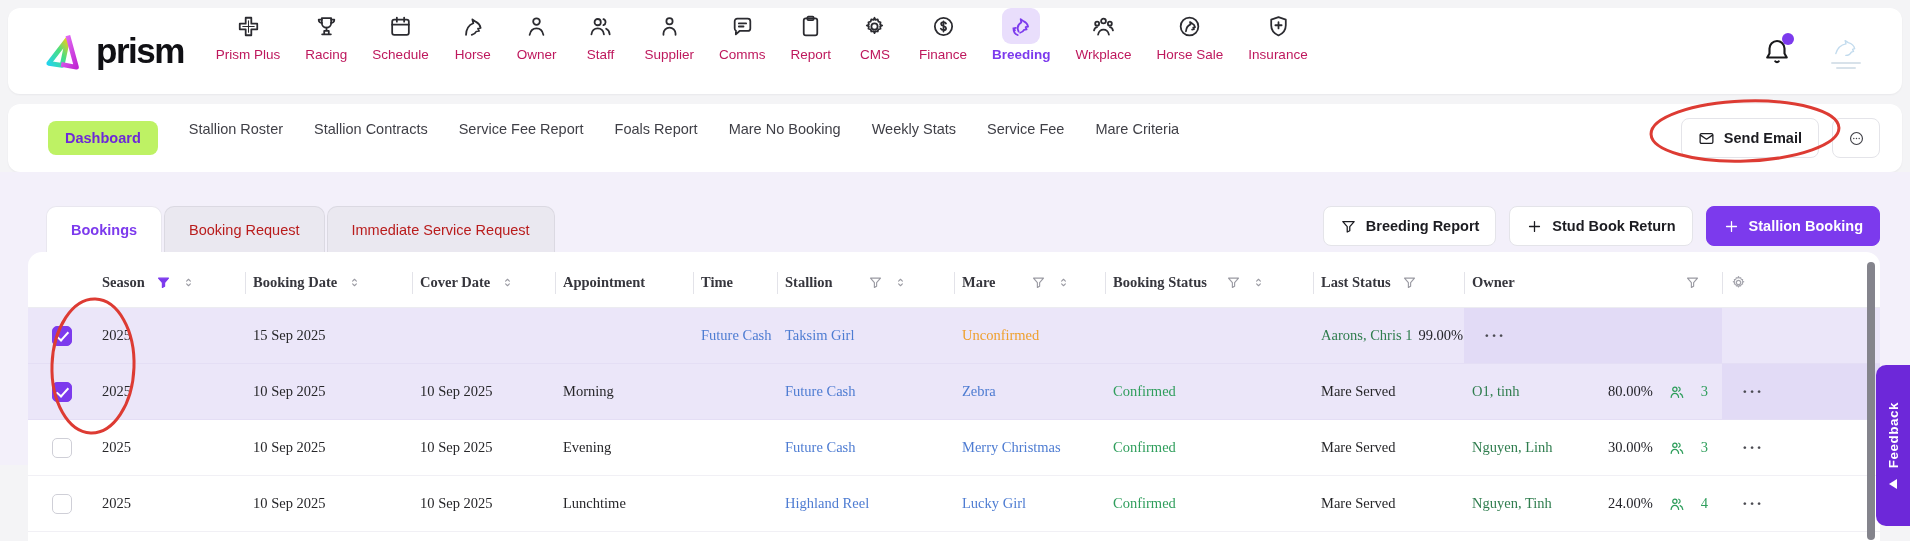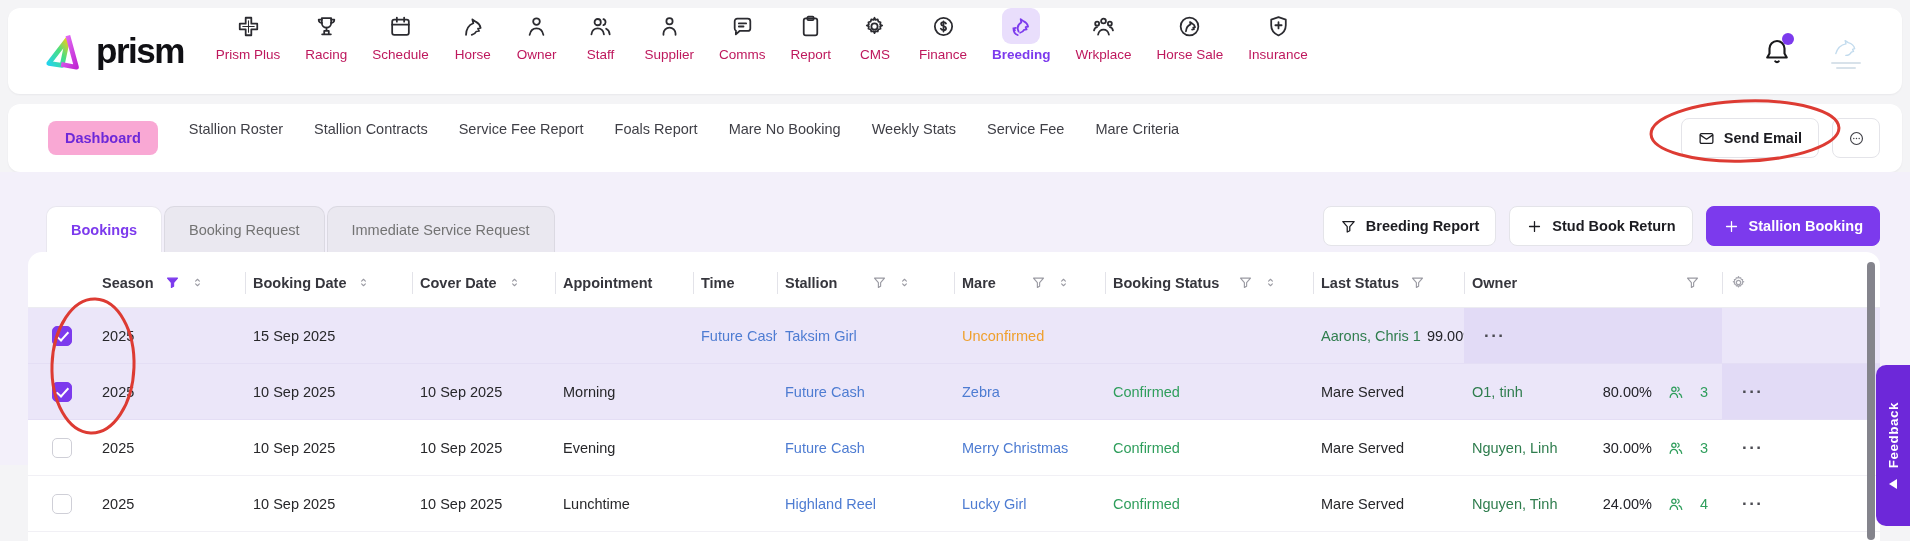--- a/index.html
+++ b/index.html
@@ -22,35 +22,35 @@
   .bell-wrap { position:relative; width:30px; height:30px; color:#18181b; cursor:pointer; }
   .bell-wrap svg { width:30px; height:30px; }
   .bell-dot { position:absolute; right:-2px; top:-3px; width:12px; height:12px; border-radius:50%; background:#7c3aed; }
   .org-logo { width:52px; height:52px; display:flex; flex-direction:column; align-items:center; justify-content:center; gap:3px; opacity:.75; cursor:pointer; }
   .org-logo svg { width:34px; height:26px; }
   .org-line { height:2px; background:#ccd9e4; border-radius:1px; }
 
   
   .subnav { position:absolute; left:8px; top:104px; width:1894px; height:68px; display:flex; align-items:center; gap:31px; padding:0 22px 0 40px; }
   .subnav-link { font-size:14.5px; color:#3f3f46; cursor:pointer; white-space:nowrap; }
-  .subnav-link.active { background:#f9a8d4; color:#6d28d9; font-weight:600; padding:9px 17px; border-radius:8px; }
+  .subnav-link.active { background:#bef264; color:#6d28d9; font-weight:600; padding:9px 17px; border-radius:8px; }
   .subnav-right { margin-left:auto; display:flex; align-items:center; gap:13px; }
   .btn { display:inline-flex; align-items:center; gap:9px; background:#fff; border:1px solid #e4e4e9; border-radius:8px; padding:0 16px; height:40px; font-size:14.5px; font-weight:600; color:#1c1c21; cursor:pointer; white-space:nowrap; }
   .btn svg { width:17px; height:17px; }
   .iconbtn { width:48px; justify-content:center; padding:0; color:#3f3f46; }
 
   
   .main { position:absolute; left:0; top:172px; width:1910px; height:293px; background:#f3f0fa; }
   .tabs { position:absolute; left:46px; top:34px; display:flex; gap:2px; align-items:flex-end; }
-  .tab { height:46px; display:flex; align-items:center; padding:0 24px; background:#eae8f0; border:1px solid #dbd9e2; border-bottom:none; border-radius:10px 10px 0 0; font-size:14.5px; color:#737373; cursor:pointer; }
+  .tab { height:46px; display:flex; align-items:center; padding:0 24px; background:#eae8f0; border:1px solid #dbd9e2; border-bottom:none; border-radius:10px 10px 0 0; font-size:14.5px; color:#b91c1c; cursor:pointer; }
   .tab.active { background:#fff; color:#7c3aed; font-weight:600; border-color:#e9e7ef; }
   .toolbar { position:absolute; right:30px; top:34px; display:flex; gap:13px; }
   .btn.primary { background:#7c3aed; border-color:#7c3aed; color:#fff; }
 
-  .table-card { position:absolute; left:28px; top:80px; width:1852px; height:289px; background:#fff; border-radius:14px 14px 0 0; overflow:hidden; }
+  .table-card { position:absolute; left:28px; top:80px; width:1852px; height:289px; background:#fff; border-radius:14px 14px 0 0; overflow:hidden;font-family:Liberation Serif, serif; }
   .thead, .trow { display:grid; grid-template-columns:66px 151px 167px 143px 138px 84px 177px 151px 208px 151px 258px 1fr; align-items:center; }
   .thead { height:50px; margin-top:6px; border-bottom:1px solid #ececf1; font-size:14.5px; font-weight:700; color:#36363d; }
   .th { display:flex; align-items:center; gap:11px; padding:0 8px; position:relative; height:100%; white-space:nowrap; }
   .th.sep::before { content:""; position:absolute; left:0; top:50%; transform:translateY(-50%); width:1px; height:22px; background:#e3e3e9; }
   .th svg.funnel { width:15px; height:15px; color:#9a9aa2; }
   .th svg.funnel.purple { color:#7c3aed; fill:#7c3aed; }
   .th svg.sort { width:13px; height:13px; color:#9a9aa2; }
   .th svg.gear { width:17px; height:17px; color:#a5a5ad; }
   .th-owner .funnel { margin-left:auto; margin-right:14px; }
   .trow { height:56px; font-size:14.5px; border-bottom:1px solid #f1f0f5; cursor:default; }

